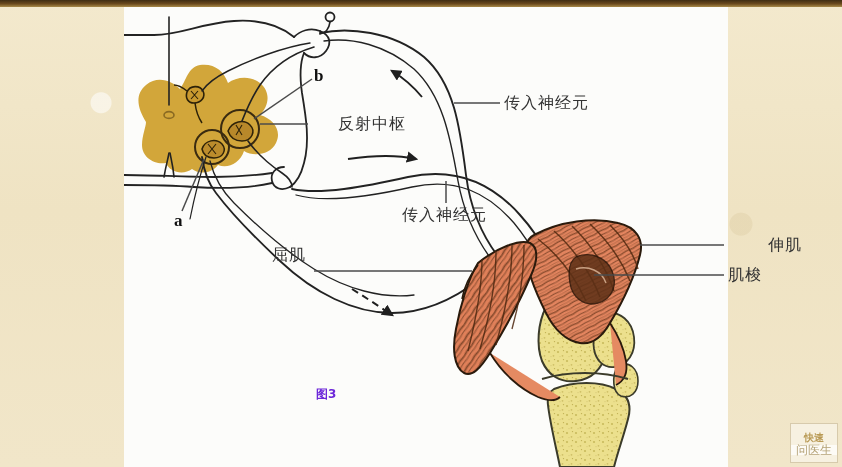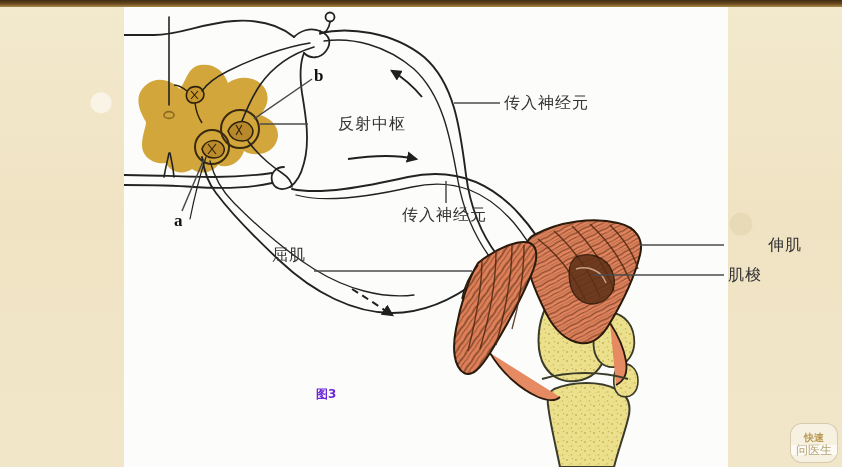--- a/index.html
+++ b/index.html
@@ -79,21 +79,21 @@
     color: #6d28d9;
     letter-spacing: 0;
   }
   
   #watermark {
     position: absolute;
     right: 4px;
     bottom: 4px;
     width: 46px;
     height: 38px;
-    border-radius: 12px;
+    border-radius: 0;
     background: rgba(255,255,255,0.45);
     border: 1px solid rgba(190,170,130,0.55);
     display: flex;
     flex-direction: column;
     align-items: center;
     justify-content: center;
     gap: 1px;
     overflow: hidden;
   }
   #watermark .wm-top {

